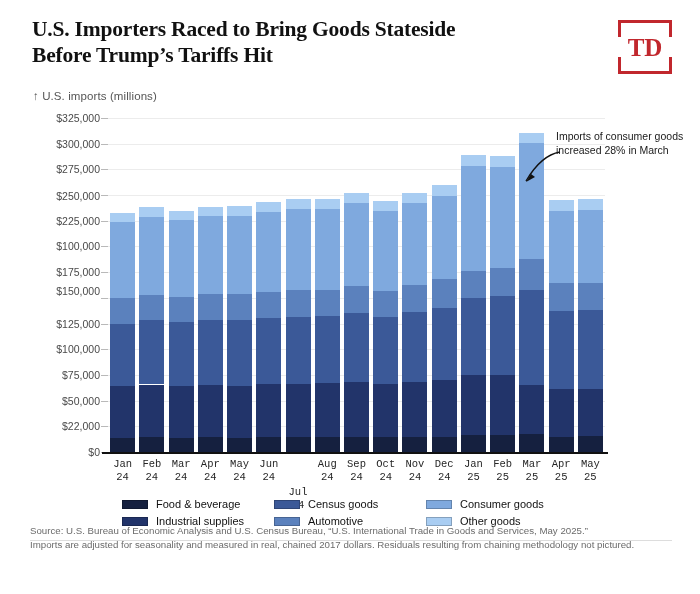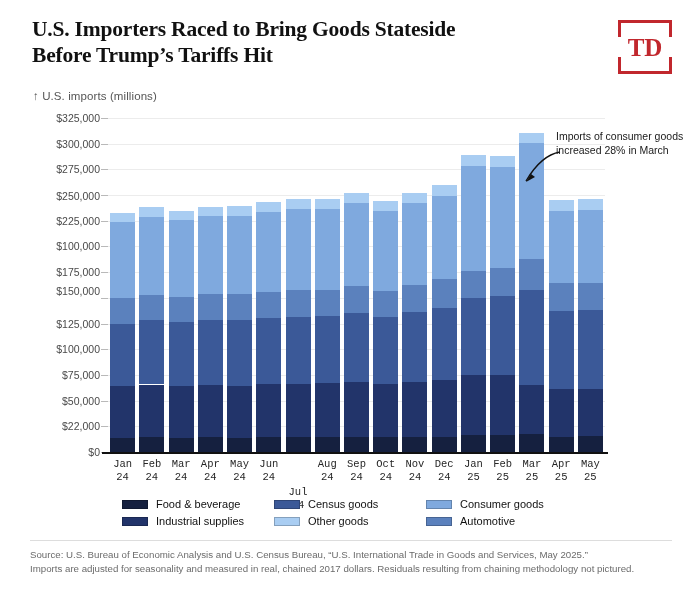--- a/index.html
+++ b/index.html
@@ -108,21 +108,21 @@
     width:152px;
   }
   .swatch{
     width:26px;height:9px;margin-right:8px;display:inline-block;
     border:1px solid rgba(0,0,0,0.22);box-sizing:border-box;
   }
 
   
   .rule{position:absolute;left:30px;top:540px;width:642px;height:1px;background:#dddddd;}
   .footer{
-    position:absolute;left:30px;top:548px;width:648px;
+    position:absolute;left:30px;top:524px;width:648px;
     font-size:9.7px;line-height:13.5px;color:#6b6b6b;
   }
   .footer div{white-space:nowrap;}
 </style>
 </head>
 <body>
 
 <div class="page">
 
   <div class="header">
@@ -422,26 +422,26 @@
             <span class="swatch" style="background: rgb(127, 169, 222);"></span>
             <span>Consumer goods</span>
           </div>
         </div>
       <div class="legend-row">
           <div class="legend-item">
             <span class="swatch" style="background: rgb(34, 52, 106);"></span>
             <span>Industrial supplies</span>
           </div>
           <div class="legend-item">
+            <span class="swatch" style="background: rgb(91, 129, 189);"></span>
+            <span>Automotive</span>
+          </div>
+          <div class="legend-item">
             <span class="swatch" style="background: rgb(169, 205, 242);"></span>
             <span>Other goods</span>
-          </div>
-          <div class="legend-item">
-            <span class="swatch" style="background: rgb(91, 129, 189);"></span>
-            <span>Automotive</span>
           </div>
         </div>
     </div>
   </div>
 
   <div class="rule"></div>
   <div class="footer">
     <div>Source: U.S. Bureau of Economic Analysis and U.S. Census Bureau, “U.S. International Trade in Goods and Services, May 2025.”</div>
     <div>Imports are adjusted for seasonality and measured in real, chained 2017 dollars. Residuals resulting from chaining methodology not pictured.</div>
   </div>

